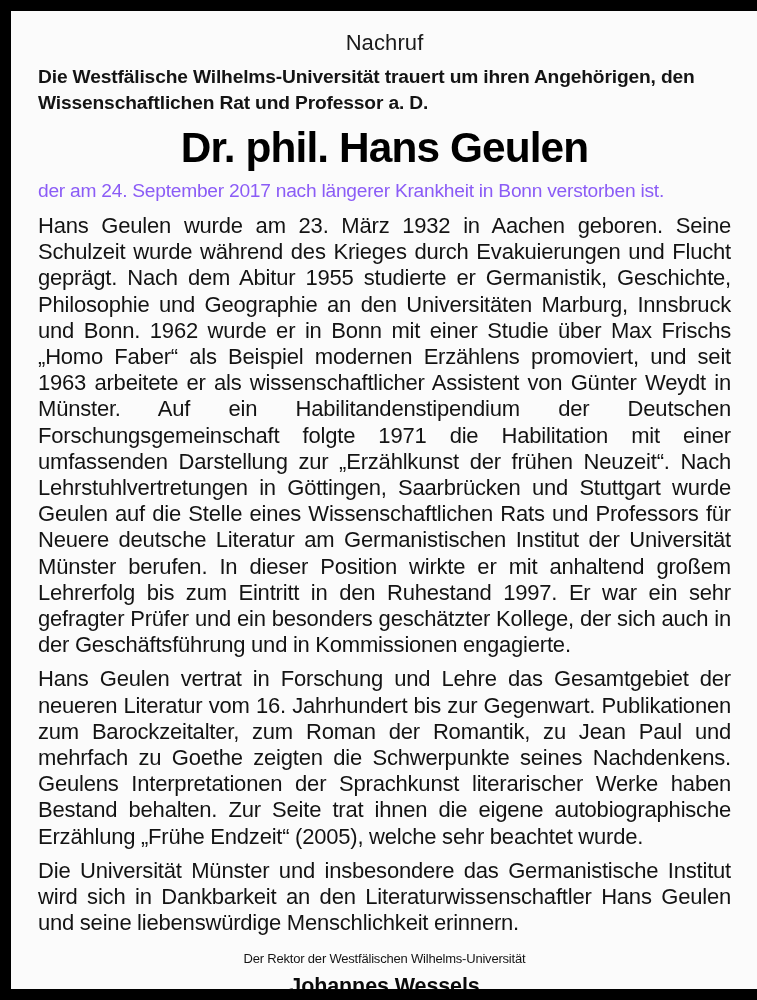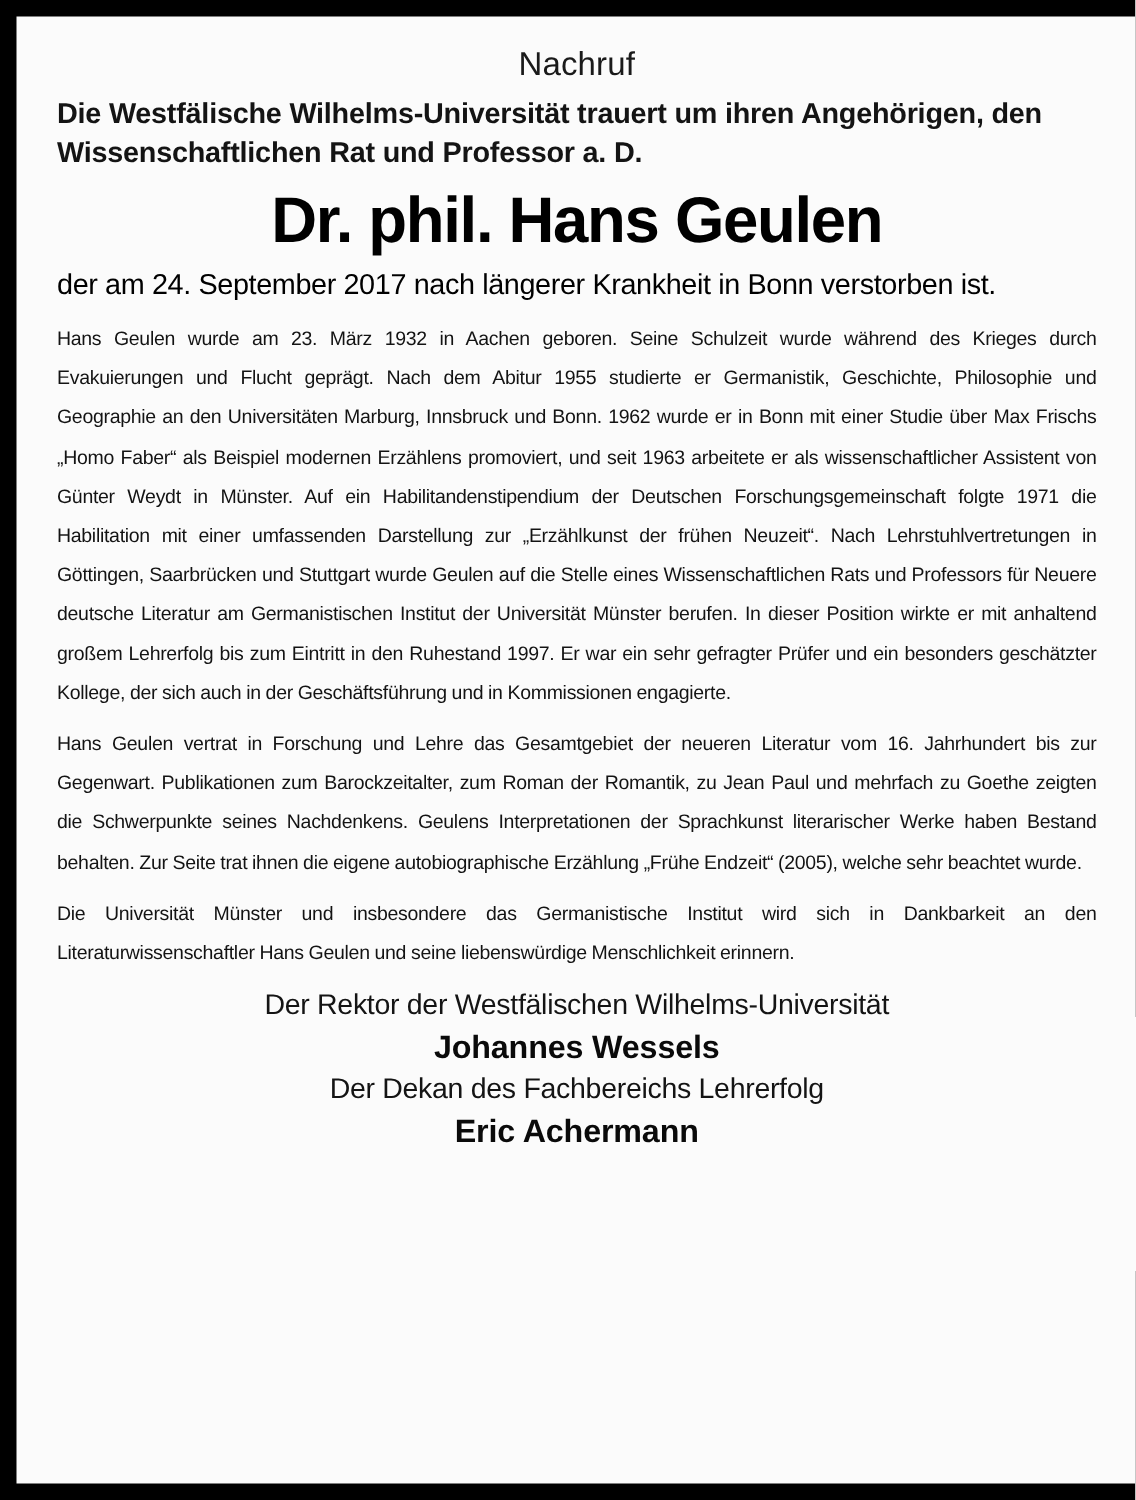--- a/index.html
+++ b/index.html
@@ -63,26 +63,26 @@
     transform: scaleX(0.985);
     transform-origin: center;
   }
 
   .death-line {
     font-size: 19.2px;
     line-height: 26px;
     text-align: left;
     letter-spacing: -0.25px;
     margin: 0 0 9px 0;
-    color: #000000;
+    color: #8b5cf6;
   }
 
   
   .body-par {
-    font-size: 13px;
+    font-size: 22px;
     line-height: 26.2px;
     text-align: justify;
     text-justify: inter-word;
     letter-spacing: -0.2px;
     word-spacing: -0.2px;
     margin: 0 0 8px 0;
     color: #131313;
     hyphens: manual;
   }
 
@@ -90,21 +90,21 @@
     margin-bottom: 0;
   }
 
   
   .signatures {
     margin-top: 10px;
     text-align: center;
   }
 
   .sig-role {
-    font-size: 19px;
+    font-size: 13px;
     line-height: 26px;
     font-weight: 400;
     letter-spacing: -0.2px;
     color: #141414;
     margin: 0;
   }
 
   .sig-name {
     font-size: 21.5px;
     line-height: 28px;

